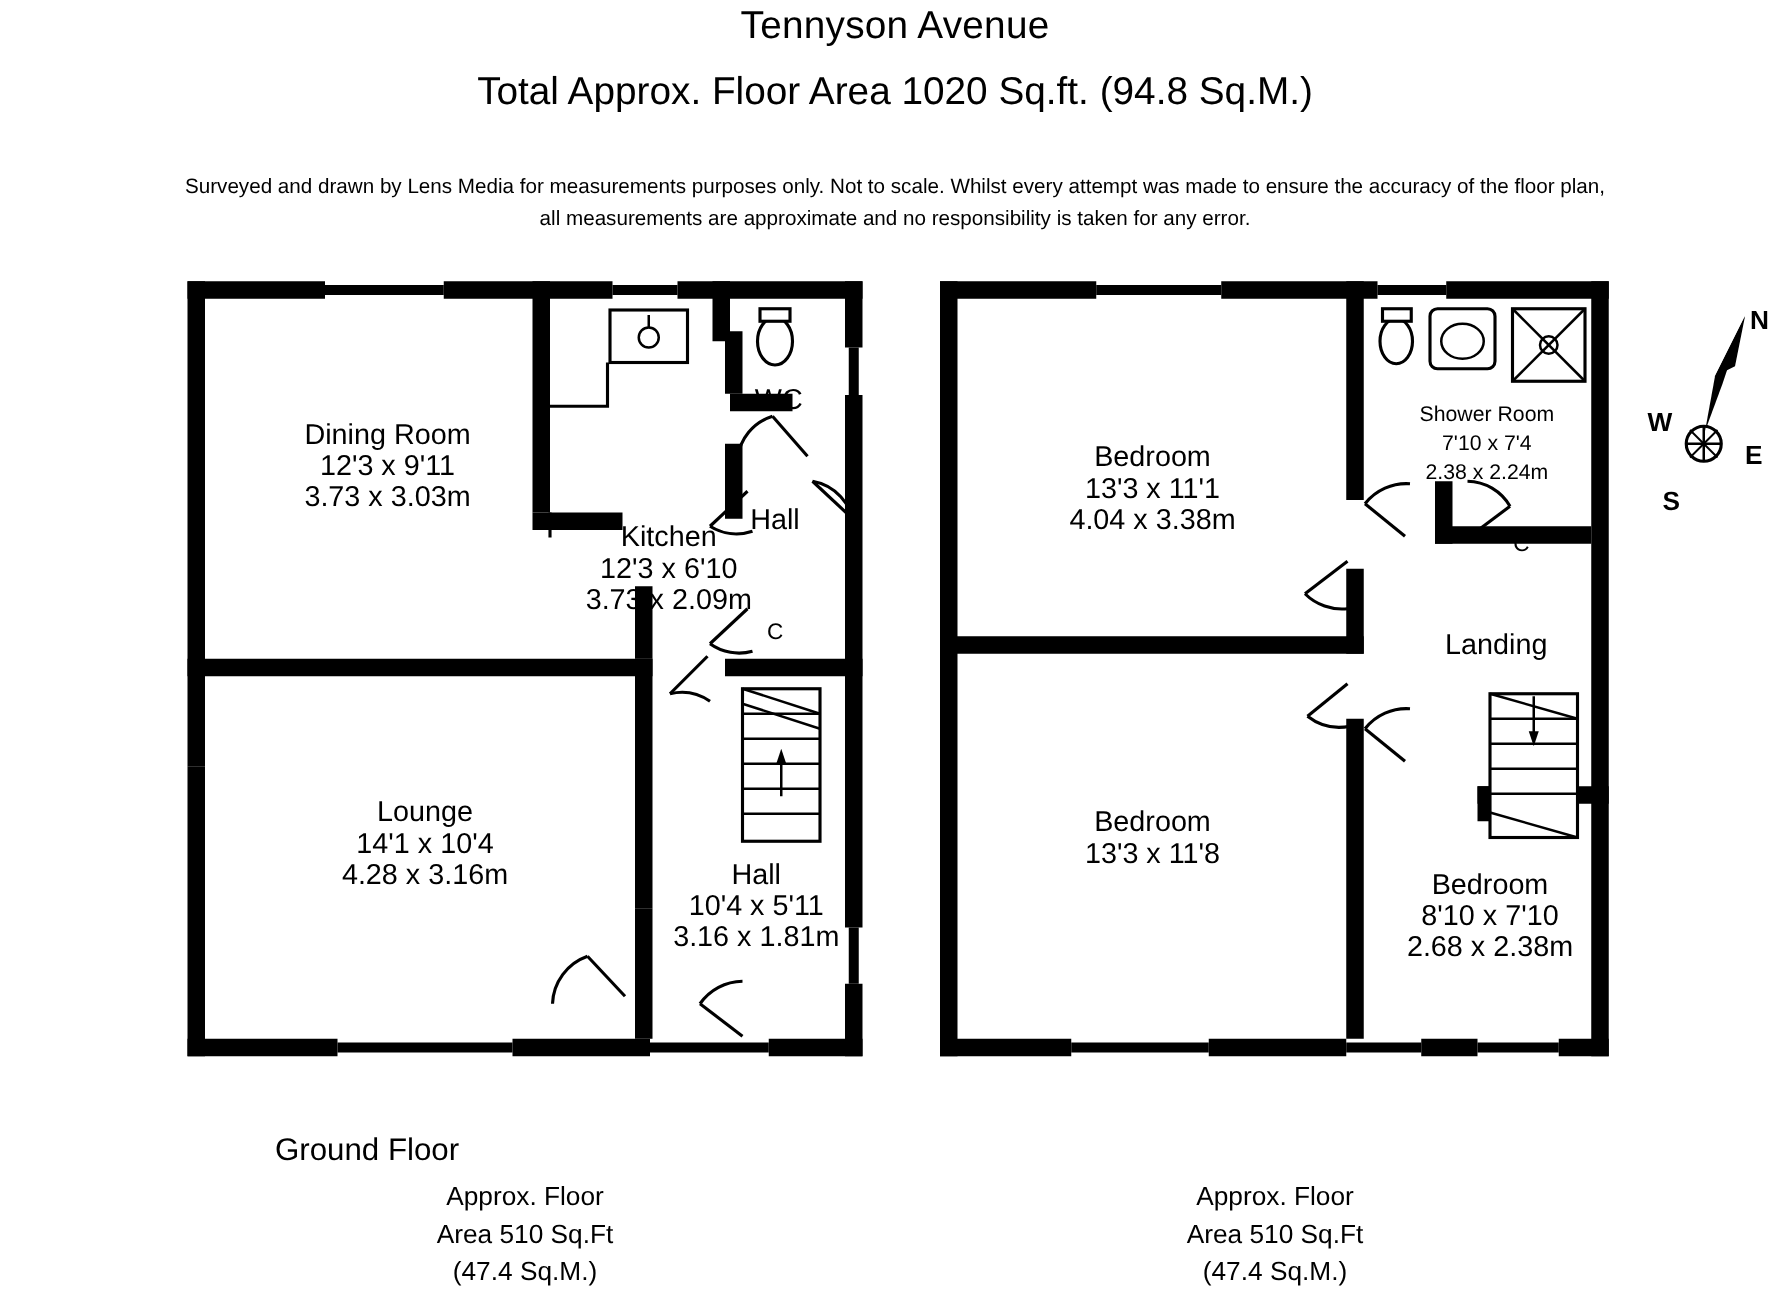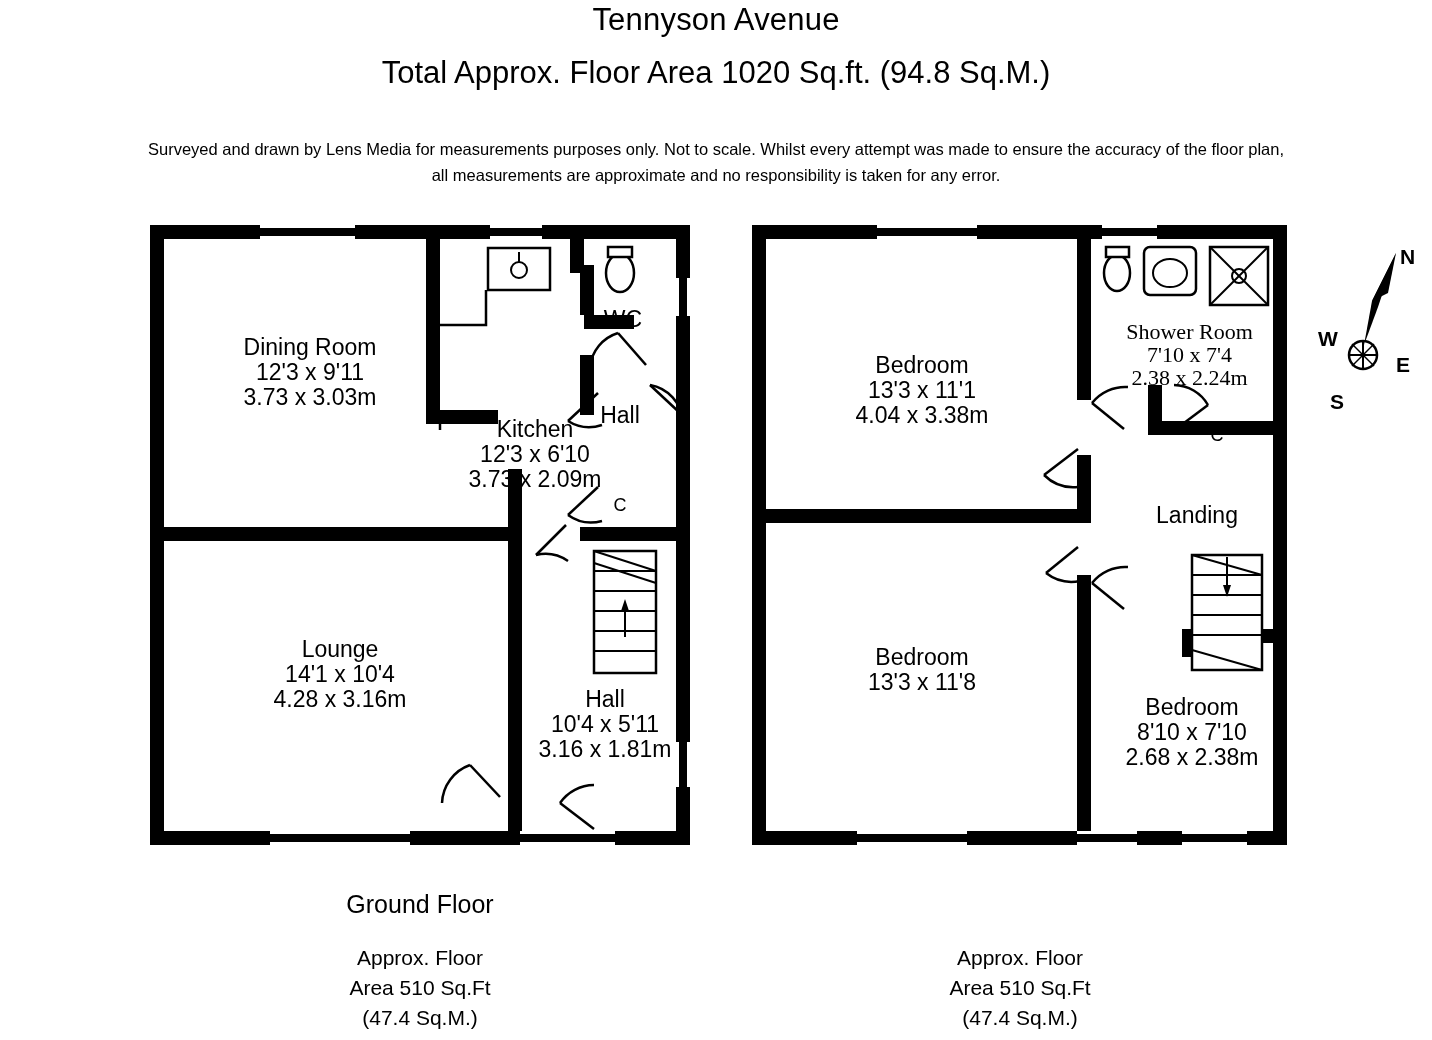--- a/index.html
+++ b/index.html
@@ -58,28 +58,28 @@
     position: absolute;
     background: #000000;
   }
   .lbl {
     position: absolute;
     text-align: center;
     font-size: 23px;
     line-height: 25px;
     white-space: nowrap;
   }
-  .lbl.small { font-size: 22px; line-height: 23px; font-family: Liberation Serif, serif; }
+  .lbl.small { font-size: 17px; line-height: 23px; }
   .lbl.c { font-size: 18px; }
 
   .footer-title {
     position: absolute;
     font-size: 25px;
-    text-align: center;
     width: 400px;
+    margin-top: 16px;
   }
   .footer-sub {
     position: absolute;
     font-size: 21px;
     line-height: 30px;
     text-align: center;
     width: 400px;
   }
   
   #compass { position: absolute; left: 1318px; top: 245px; width: 110px; height: 150px; }

